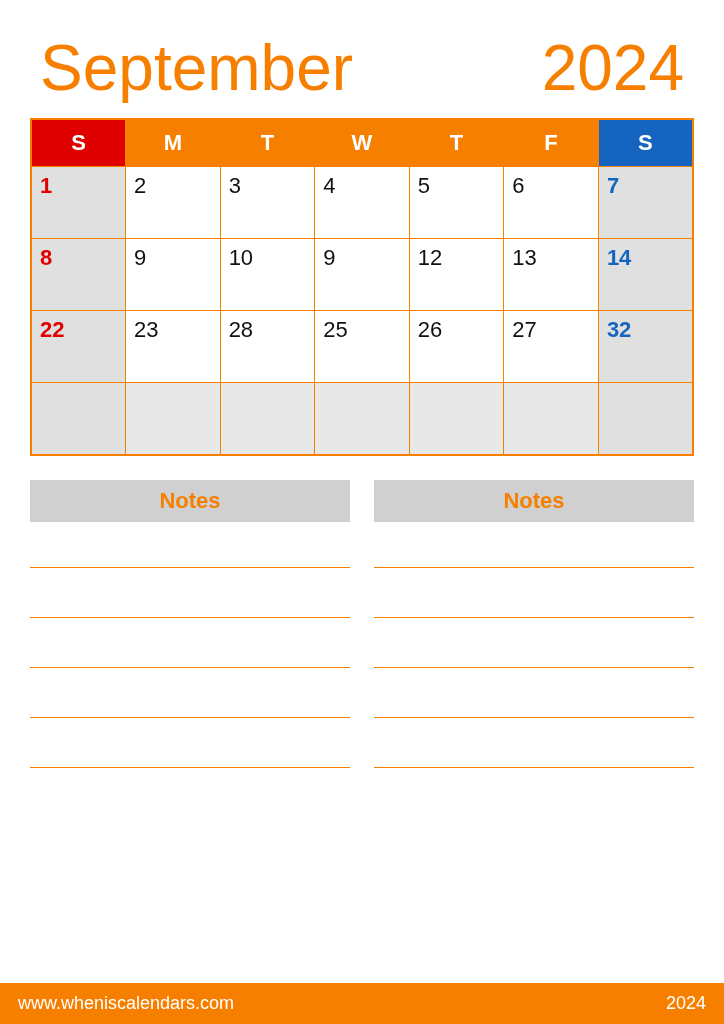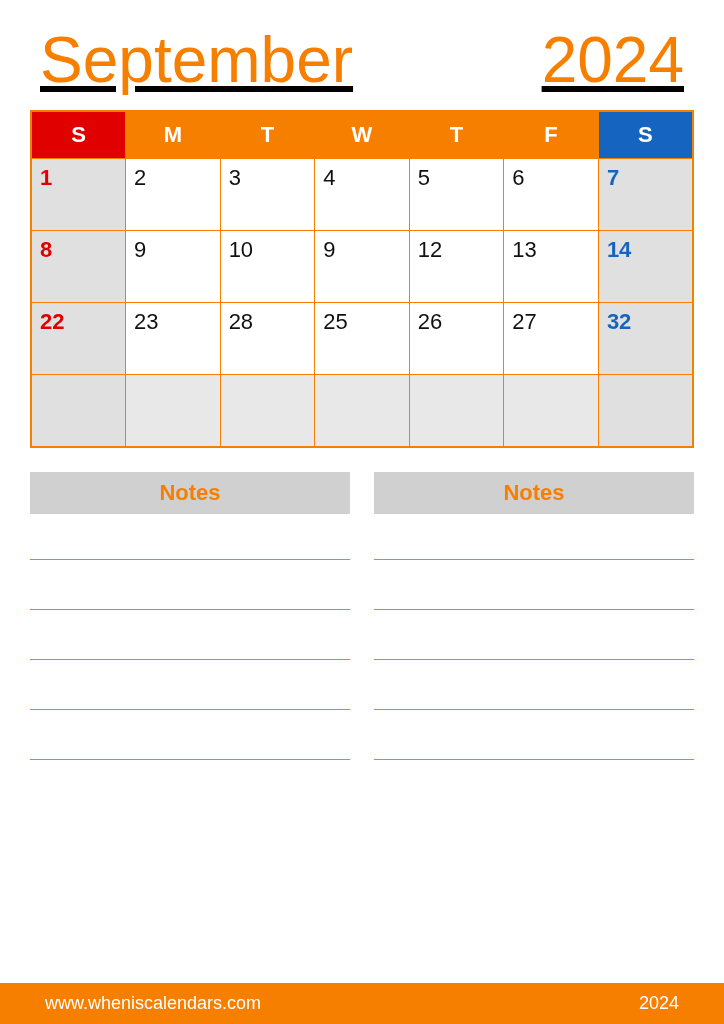--- a/index.html
+++ b/index.html
@@ -18,22 +18,21 @@
       display: flex;
       flex-direction: column;
       padding: 0;
     }
 
     
     .header {
       display: flex;
       justify-content: space-between;
       align-items: flex-end;
-      padding: 28px 40px 18px 40px;
-      text-decoration: underline;
+      padding: 36px 40px 18px 40px;
     }
     .month-title {
       font-size: 64px;
       font-weight: 400;
       color: #f77f00;
       line-height: 1;
     }
     .year-title {
       font-size: 64px;
       font-weight: 400;
@@ -136,21 +135,21 @@
       border-bottom: 1.5px solid #f77f00;
       height: 28px;
     }
 
     
     .footer {
       background: #f77f00;
       display: flex;
       justify-content: space-between;
       align-items: flex-end;
-      padding: 10px 45px;
+      padding: 10px 18px;
       margin-top: auto;
     }
     .footer-url {
       color: #ffffff;
       font-size: 18px;
       font-weight: 400;
     }
     .footer-year {
       color: #ffffff;
       font-size: 18px;

